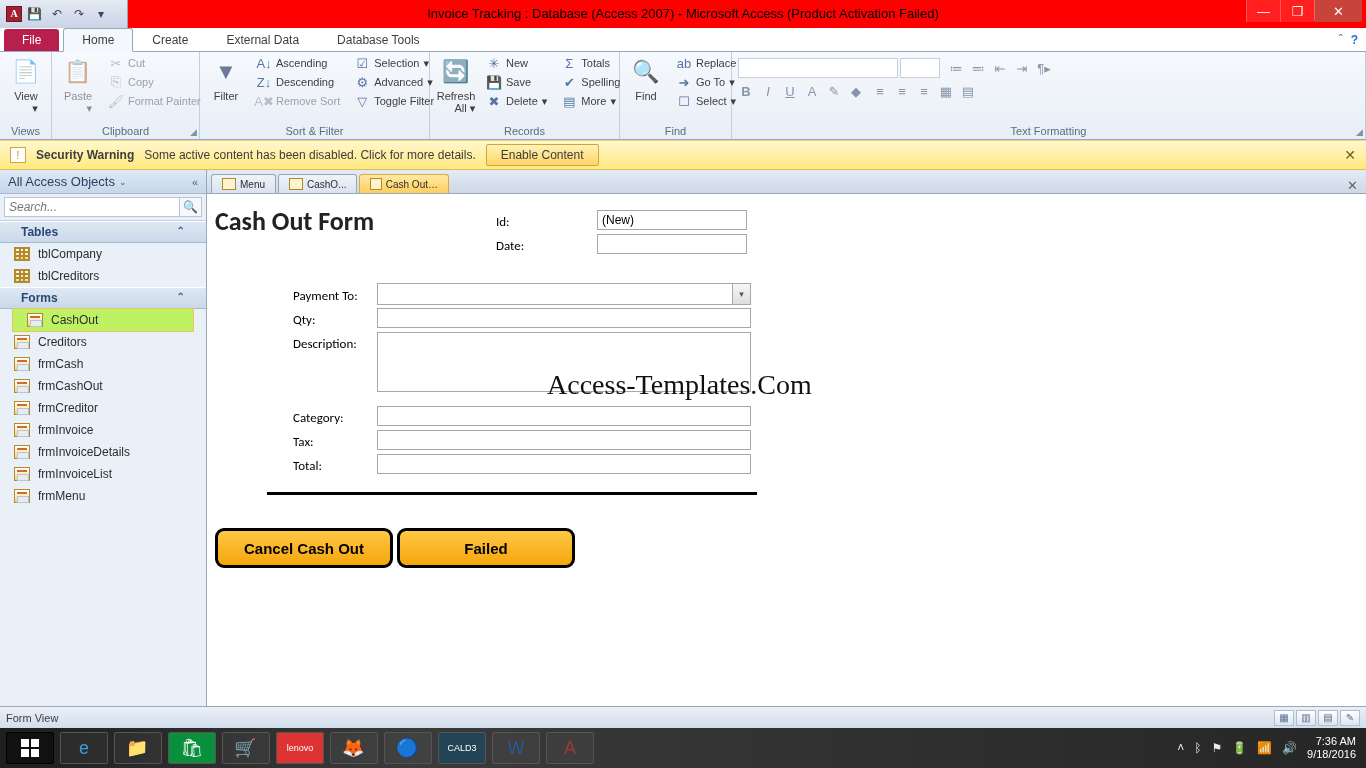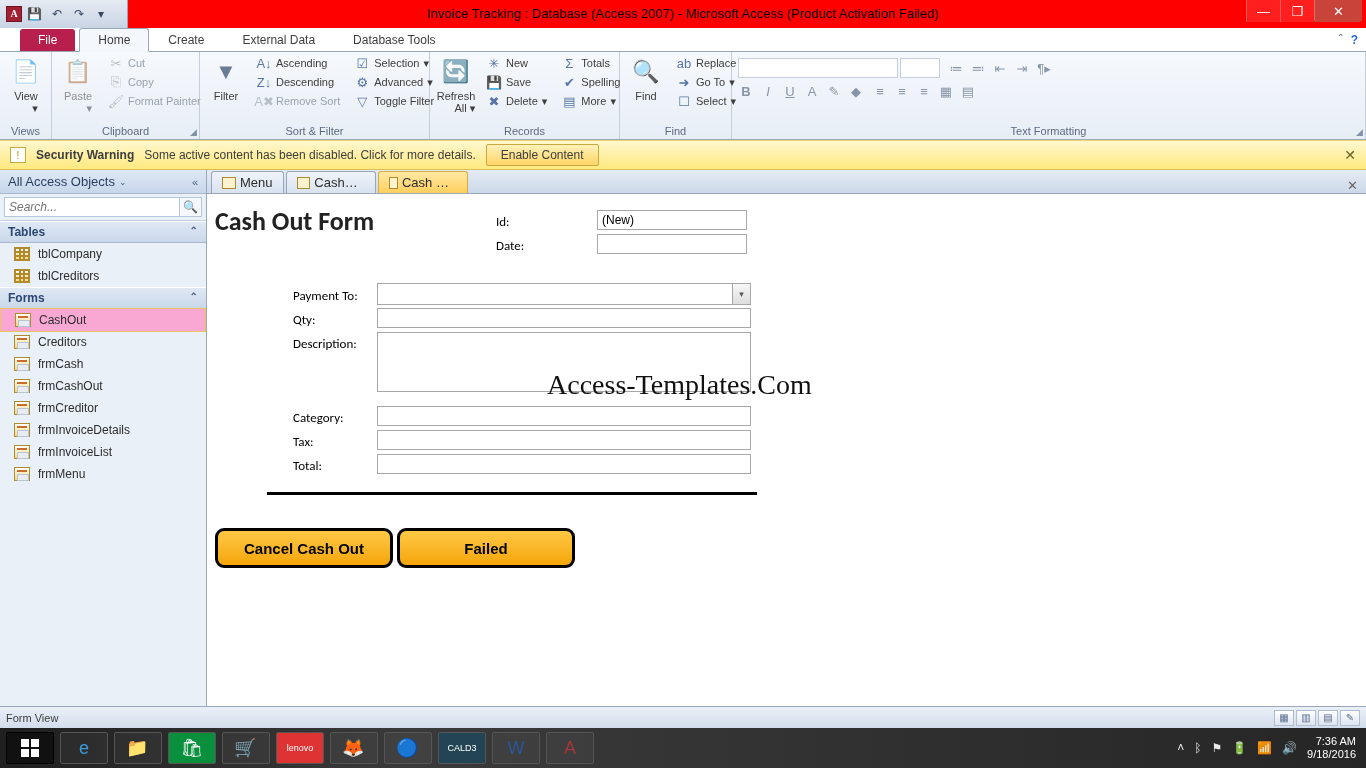--- a/index.html
+++ b/index.html
@@ -11,21 +11,21 @@
 .qat .access-icon { width:16px; height:16px; background:#a32033; border:1px solid #6d1522; display:flex; align-items:center; justify-content:center; color:#fff; font:bold 10px/1 "Segoe UI"; }
 .qat .qbtn { width:18px; height:18px; display:flex; align-items:center; justify-content:center; color:#3b4a63; }
 .title-text { flex:1; text-align:center; color:#000; font-size:13px; line-height:28px;}
 .winbtns { position:absolute; right:0; top:0; display:flex; height:22px;}
 .winbtn { width:34px; height:22px; display:flex; align-items:center; justify-content:center; color:#fff; font-size:13px; border-left:1px solid rgba(255,255,255,.25);}
 .winbtn.close { background:#c8443a; width:48px; border-radius:0 0 3px 3px; margin-right:4px;}
 .winbtn.min, .winbtn.max { background:rgba(255,255,255,.12); }
 
 
 .menurow { height:24px; background:#fff; border-bottom:1px solid #9aa7ba; display:flex; align-items:flex-end; padding-left:4px; gap:0; }
-.filetab { background:#b81f4d; color:#fff; padding:4px 18px; font-size:12px; border-radius:3px 3px 0 0; margin-right:4px;margin-left:16px;}
+.filetab { background:#b81f4d; color:#fff; padding:4px 18px; font-size:12px; border-radius:3px 3px 0 0; margin-right:4px;}
 .menutab { padding:4px 18px; color:#3d3d3d; cursor:default; border:1px solid transparent; border-bottom:none;}
 .menutab.active { background:#f4f7fb; border:1px solid #9aa7ba; border-bottom:1px solid #f4f7fb; margin-bottom:-1px; border-radius:3px 3px 0 0;}
 .menurow .help { margin-left:auto; margin-right:8px; display:flex; gap:8px; color:#5a6f92; font-size:12px; padding-bottom:4px;}
 
 
 .ribbon { height:88px; background:linear-gradient(#f6f9fd,#e8eef6); border-bottom:1px solid #9aa7ba; display:flex; }
 .group { border-right:1px solid #c4cfde; padding:2px 6px 0; display:flex; flex-direction:column; position:relative; }
 .group-title { text-align:center; font-size:11px; color:#5b6b82; padding:1px 0 2px; position:absolute; bottom:0; left:0; right:0;}
 .group-body { flex:1; display:flex; align-items:flex-start; gap:6px; }
 .bigbtn { display:flex; flex-direction:column; align-items:center; padding:2px 4px; gap:2px; color:#3d3d3d; min-width:40px;}
@@ -54,34 +54,34 @@
 .workspace { display:flex; height:536px; }
 
 
 .navpane { width:207px; border-right:1px solid #9aa7ba; background:#eaf0f8; display:flex; flex-direction:column;}
 .nav-header { background:linear-gradient(#dfe9f6,#c7d6ea); border-bottom:1px solid #aab8cc; padding:4px 8px; display:flex; align-items:center; color:#2a3f60; font-size:13px;}
 .nav-header .drop { margin-left:4px; font-size:9px; color:#4a5e7d;}
 .nav-header .coll { margin-left:auto; font-size:11px; color:#4a5e7d;}
 .searchwrap { padding:3px 4px; display:flex; border-bottom:1px solid #c3d0e1;}
 .searchwrap input { flex:1; border:1px solid #b8c6d9; height:20px; padding:0 4px; font-style:italic; color:#888; font-size:12px;}
 .searchwrap .sbtn2 { width:22px; border:1px solid #b8c6d9; border-left:none; display:flex; align-items:center; justify-content:center; color:#5775a6; background:#f5f8fc;}
-.nav-section { background:linear-gradient(#dfe8f4,#c9d8ea); border-top:1px solid #fff; border-bottom:1px solid #aab8cc; padding:3px 8px; color:#2b4772; font-weight:bold; font-size:12px; display:flex;}
+.nav-section { background:linear-gradient(#dfe8f4,#c9d8ea); border-top:1px solid #fff; border-bottom:1px solid #aab8cc; padding:3px 21px; color:#2b4772; font-weight:bold; font-size:12px; display:flex;}
 .nav-section .chev { margin-left:auto; font-size:10px; color:#4a648d;}
 .navitem { display:flex; align-items:center; gap:8px; padding:4px 8px 4px 14px; color:#2d2d2d; font-size:12px;}
-.navitem.sel { background:#f9a8d4; border:1px solid #e7c45d; margin:-1px 0;}
+.navitem.sel { background:#bef264; border:1px solid #e7c45d; margin:-1px 12px;}
 .navitem .oicon { width:16px; height:14px; border:1px solid #b08a2d; background:linear-gradient(#fff,#f5d77a); position:relative;}
 .navitem .oicon.frm::before { content:""; position:absolute; left:2px; top:2px; width:10px; height:2px; background:#cf6b2a;}
 .navitem .oicon.frm::after { content:""; position:absolute; left:2px; top:6px; width:10px; height:5px; background:#e7ecf3; border:1px solid #b9c4d4;}
 .navitem .oicon.tbl { display:grid; grid-template-columns:1fr 1fr 1fr; grid-template-rows:1fr 1fr 1fr; gap:0;}
 .navitem .oicon.tbl span { border:0.5px solid #b08a2d;}
 
 
 .docarea { flex:1; display:flex; flex-direction:column; background:#fdfdfd; position:relative;}
 .doctabs { height:24px; background:linear-gradient(#e4ebf4,#cdd9e8); border-bottom:1px solid #9aa7ba; display:flex; align-items:flex-end; padding-left:4px;}
-.doctab { display:flex; align-items:center; gap:4px; padding:3px 10px; border:1px solid #9aa7ba; border-bottom:none; border-radius:3px 3px 0 0; font-size:13px; color:#2d2d2d; margin-right:2px; background:linear-gradient(#f0f4fa,#d8e2ef); max-width:90px;}
+.doctab { display:flex; align-items:center; gap:4px; padding:3px 10px; border:1px solid #9aa7ba; border-bottom:none; border-radius:3px 3px 0 0; font-size:10px; color:#2d2d2d; margin-right:2px; background:linear-gradient(#f0f4fa,#d8e2ef); max-width:90px;}
 .doctab.active { background:linear-gradient(#ffe9a4,#ffcf5e); border-color:#d7ae3e;}
 .doctab .ticon { width:14px; height:12px; border:1px solid #b08a2d; background:#fff3cf; position:relative;}
 .doctab .tlbl { white-space:nowrap; overflow:hidden; text-overflow:ellipsis;}
 .doctabs .closex { margin-left:auto; margin-right:8px; color:#666; font-size:13px;}
 
 .form-surface { flex:1; background:#fff; overflow:auto; position:relative; padding:14px 0 0 8px;}
 .form-title { font:bold 26px/1 Calibri,"Segoe UI"; color:#222; margin:0 0 18px 0;}
 .flabel { position:absolute; color:#000000; font:13px Calibri,"Segoe UI"; text-align:right;}
 .finput { position:absolute; border:1px solid #a7a7a7; background:#fff; font:13px Calibri;}
 .fselect { position:absolute; border:1px solid #a7a7a7; background:#fff; display:flex;}
@@ -361,20 +361,24 @@
         <div class="oicon frm"></div>
         <span>frmCash</span>
       </div>
     <div class="navitem">
         <div class="oicon frm"></div>
         <span>frmCashOut</span>
       </div>
     <div class="navitem">
         <div class="oicon frm"></div>
         <span>frmCreditor</span>
+      </div>
+    <div class="navitem">
+        <div class="oicon frm"></div>
+        <span>frmInvoice</span>
       </div>
     <div class="navitem">
         <div class="oicon frm"></div>
         <span>frmInvoiceDetails</span>
       </div>
     <div class="navitem">
         <div class="oicon frm"></div>
         <span>frmInvoiceList</span>
       </div>
     <div class="navitem">

